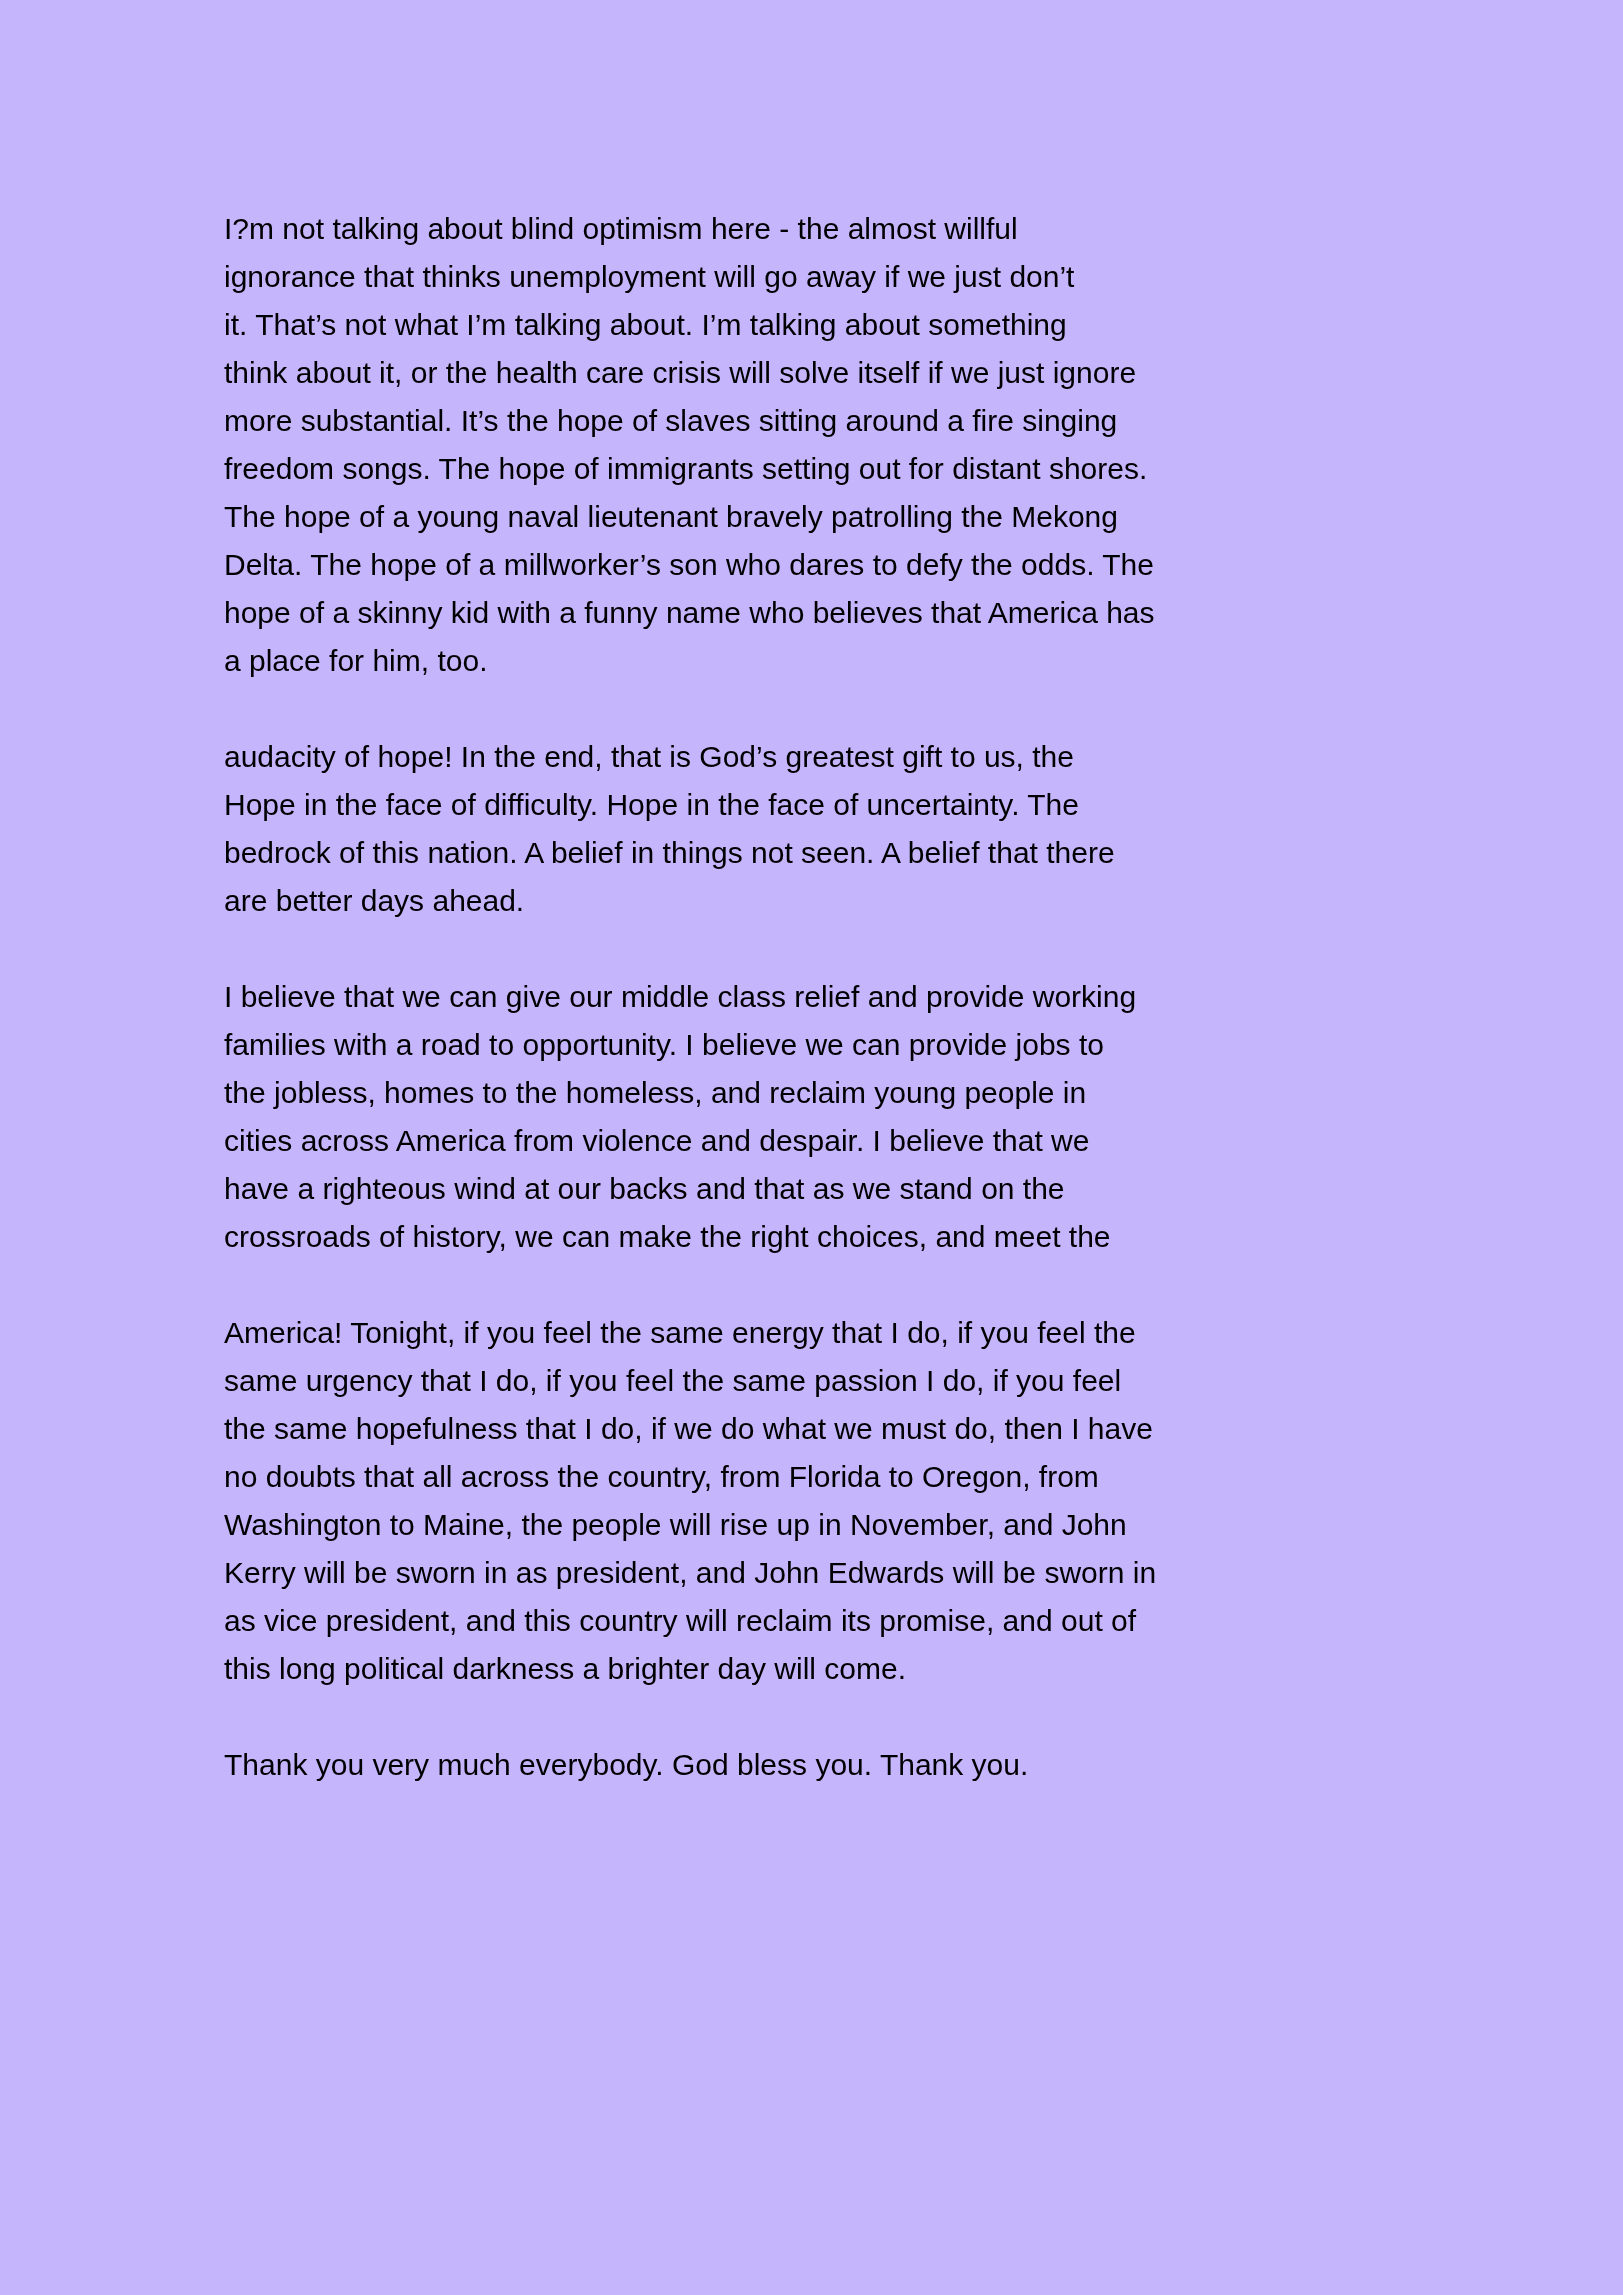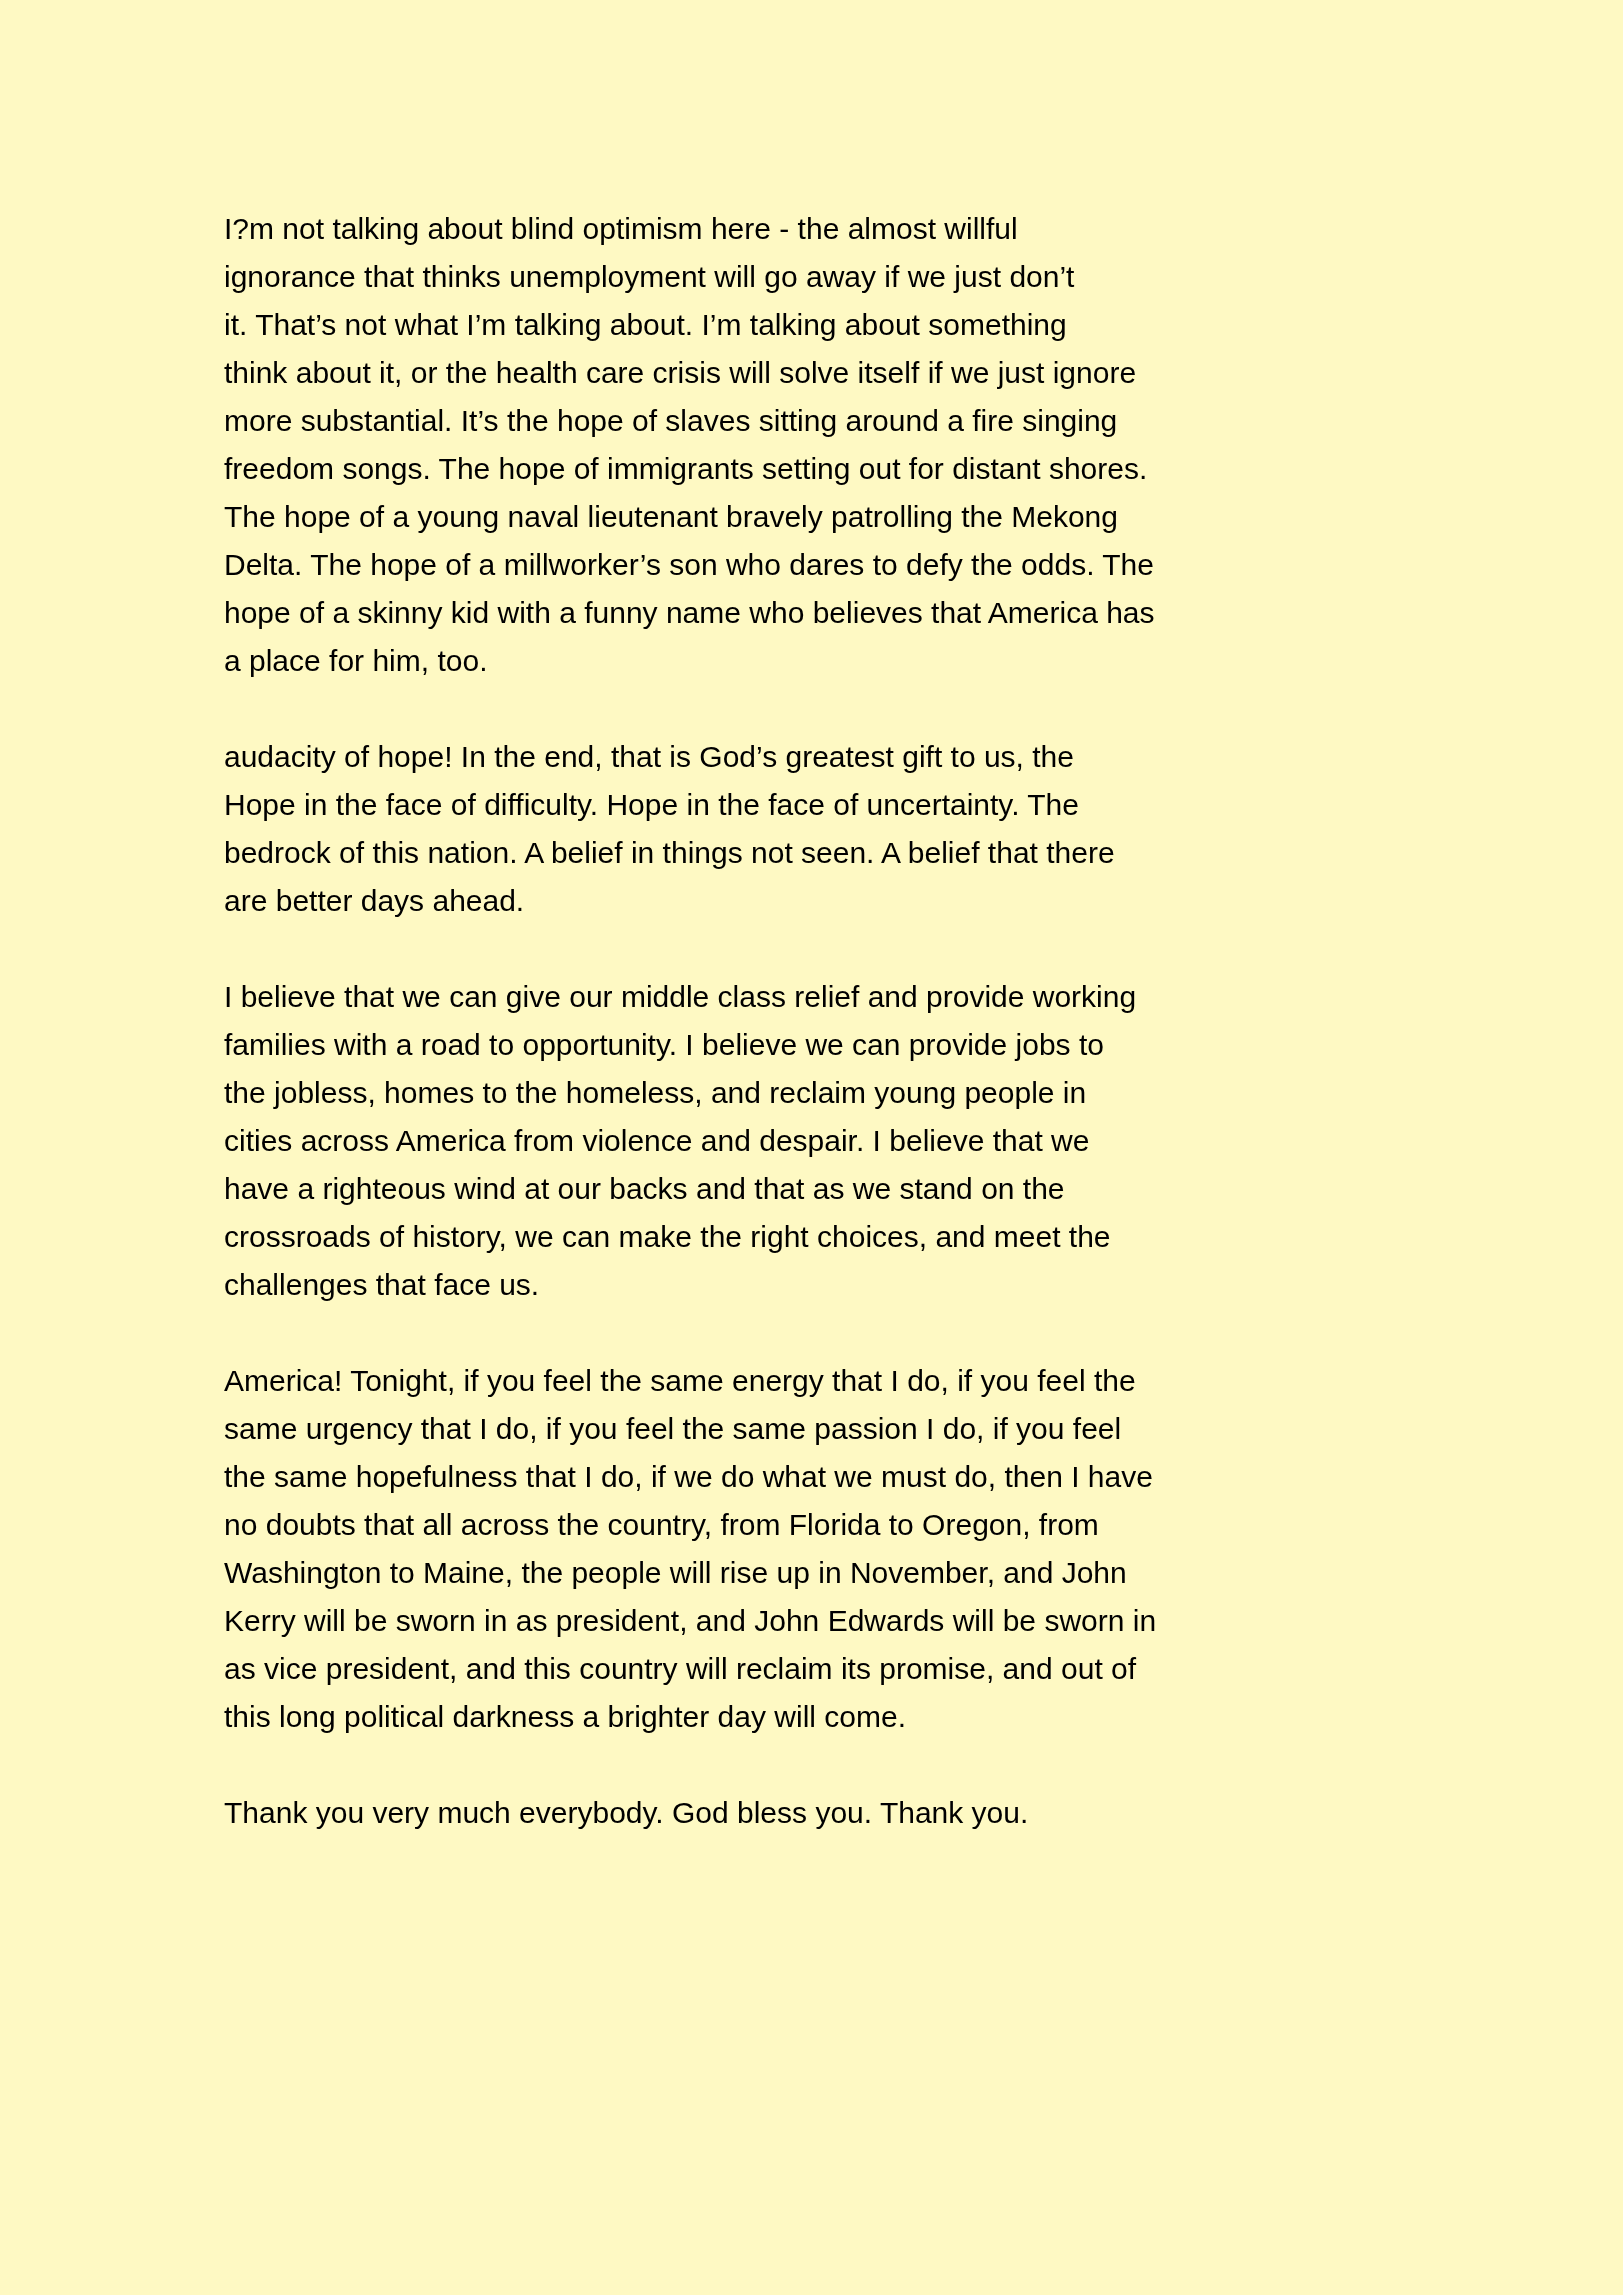--- a/index.html
+++ b/index.html
@@ -9,21 +9,21 @@
   body {
     width: 1623px;
     height: 2295px;
     background: #ffffff;
     font-family: "Liberation Sans", "DejaVu Sans", sans-serif;
   }
   .page {
     position: relative;
     width: 1623px;
     height: 2295px;
-    background: #fef9c3;
+    background: #c4b5fd;
     overflow: hidden;
   }
   .text-block {
     position: absolute;
     left: 224px;
     top: 205px;
     width: 1178px;
     color: #000000;
     font-size: 30px;
     line-height: 48px;
@@ -63,21 +63,20 @@
       <div class="line">are better days ahead.</div>
     </div>
 
     <div class="para">
       <div class="line">I believe that we can give our middle class relief and provide working</div>
       <div class="line">families with a road to opportunity. I believe we can provide jobs to</div>
       <div class="line">the jobless, homes to the homeless, and reclaim young people in</div>
       <div class="line">cities across America from violence and despair. I believe that we</div>
       <div class="line">have a righteous wind at our backs and that as we stand on the</div>
       <div class="line">crossroads of history, we can make the right choices, and meet the</div>
-      <div class="line">challenges that face us.</div>
     </div>
 
     <div class="para">
       <div class="line">America! Tonight, if you feel the same energy that I do, if you feel the</div>
       <div class="line">same urgency that I do, if you feel the same passion I do, if you feel</div>
       <div class="line">the same hopefulness that I do, if we do what we must do, then I have</div>
       <div class="line">no doubts that all across the country, from Florida to Oregon, from</div>
       <div class="line">Washington to Maine, the people will rise up in November, and John</div>
       <div class="line">Kerry will be sworn in as president, and John Edwards will be sworn in</div>
       <div class="line">as vice president, and this country will reclaim its promise, and out of</div>

